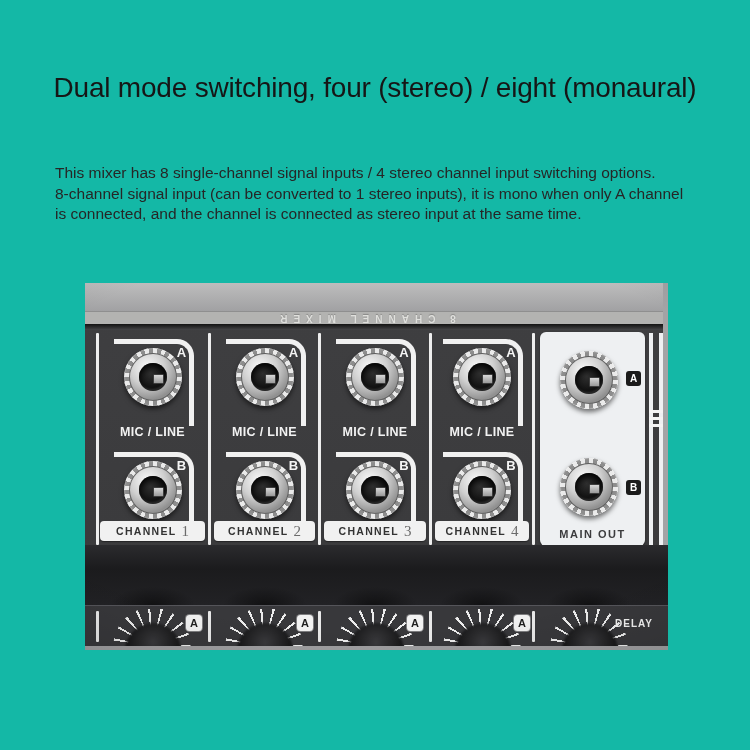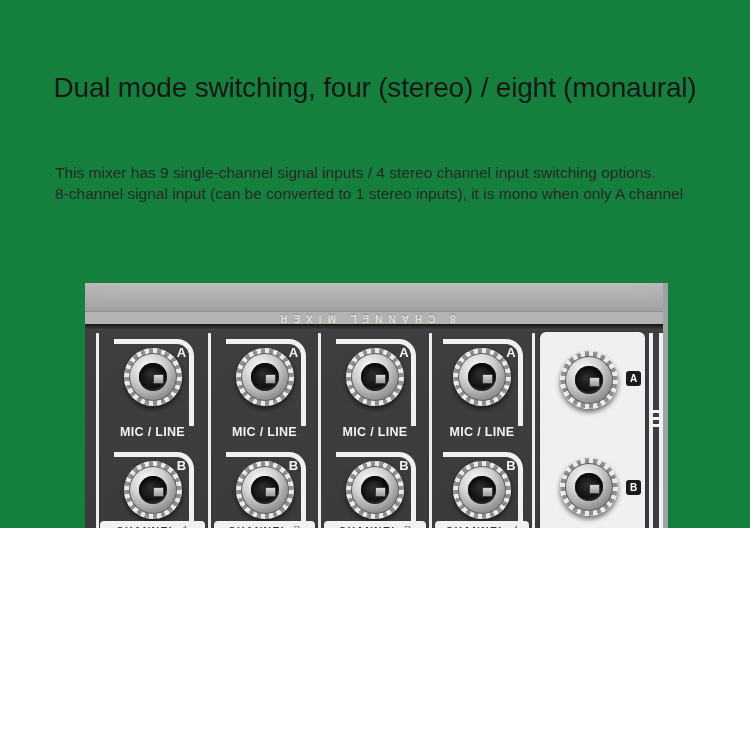--- a/index.html
+++ b/index.html
@@ -1,16 +1,16 @@
 <!DOCTYPE html>
 <html><head>
 <meta charset="utf-8">
 <style>
   html,body{margin:0;padding:0;background:#fff;}
-  .page{position:relative;width:750px;height:528px;background:#15803d;overflow:hidden;
+  .page{position:relative;width:750px;height:750px;background:#14b8a6;overflow:hidden;
         font-family:"Liberation Sans", sans-serif;}
 
   
   .title{position:absolute;left:0;top:72px;width:750px;text-align:center;
          font-size:28px;font-weight:400;color:#161616;letter-spacing:-0.2px;white-space:nowrap;}
   .desc{position:absolute;left:55px;top:163px;width:660px;color:#262626;
         font-size:15.5px;line-height:20.5px;}
   .desc div{white-space:nowrap;}
 
   
@@ -104,22 +104,23 @@
   .bottom-gray{position:absolute;left:0;top:363px;width:583px;height:4px;background:#a0a0a2;}
 </style>
 </head>
 <body>
 
 <div class="page">
 
   <div class="title">Dual mode switching, four (stereo) / eight (monaural)</div>
 
   <div class="desc">
-    <div>This mixer has 9 single-channel signal inputs / 4 stereo channel input switching options.</div>
+    <div>This mixer has 8 single-channel signal inputs / 4 stereo channel input switching options.</div>
     <div>8-channel signal input (can be converted to 1 stereo inputs), it is mono when only A channel</div>
+    <div>is connected, and the channel is connected as stereo input at the same time.</div>
   </div>
 
   <div class="photo">
 
     <div class="top-band"></div>
     <div class="emboss">
       <div class="emboss-text">8 CHANNEL MIXER</div>
     </div>
     <div class="edge-dark"></div>
 

